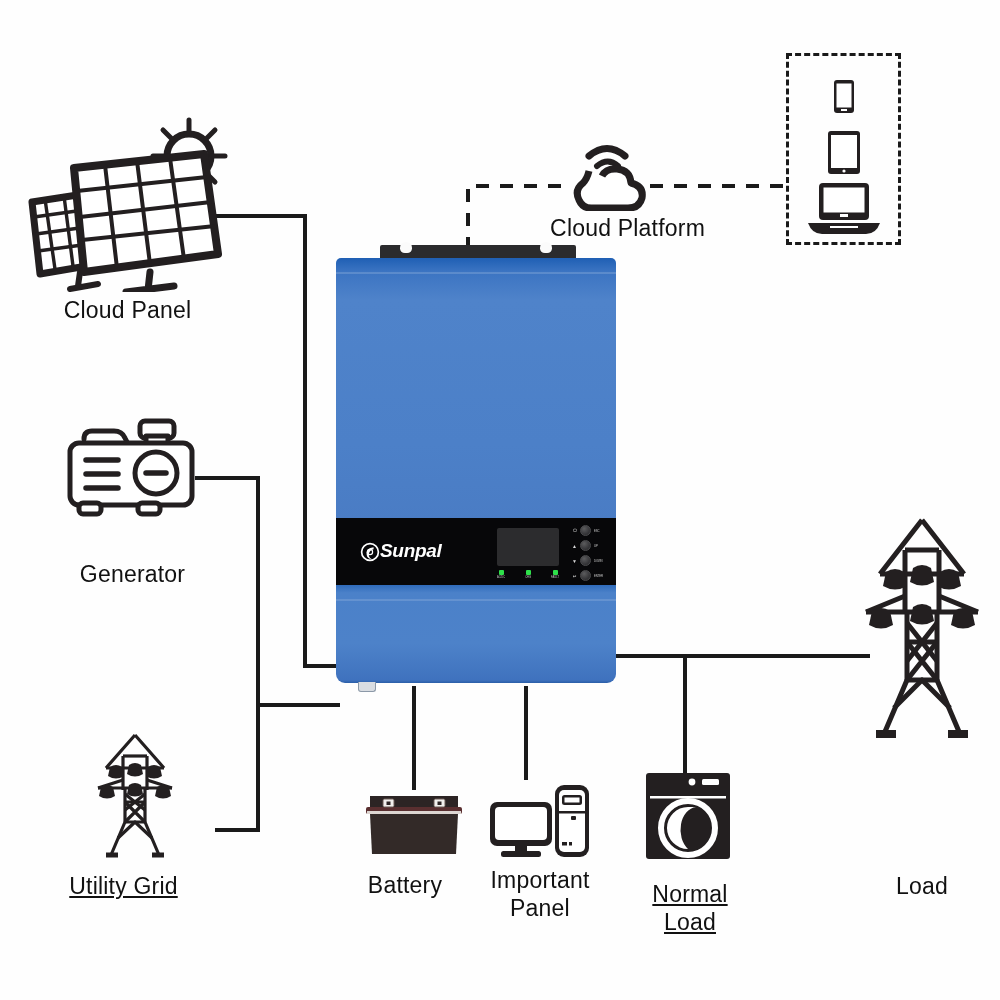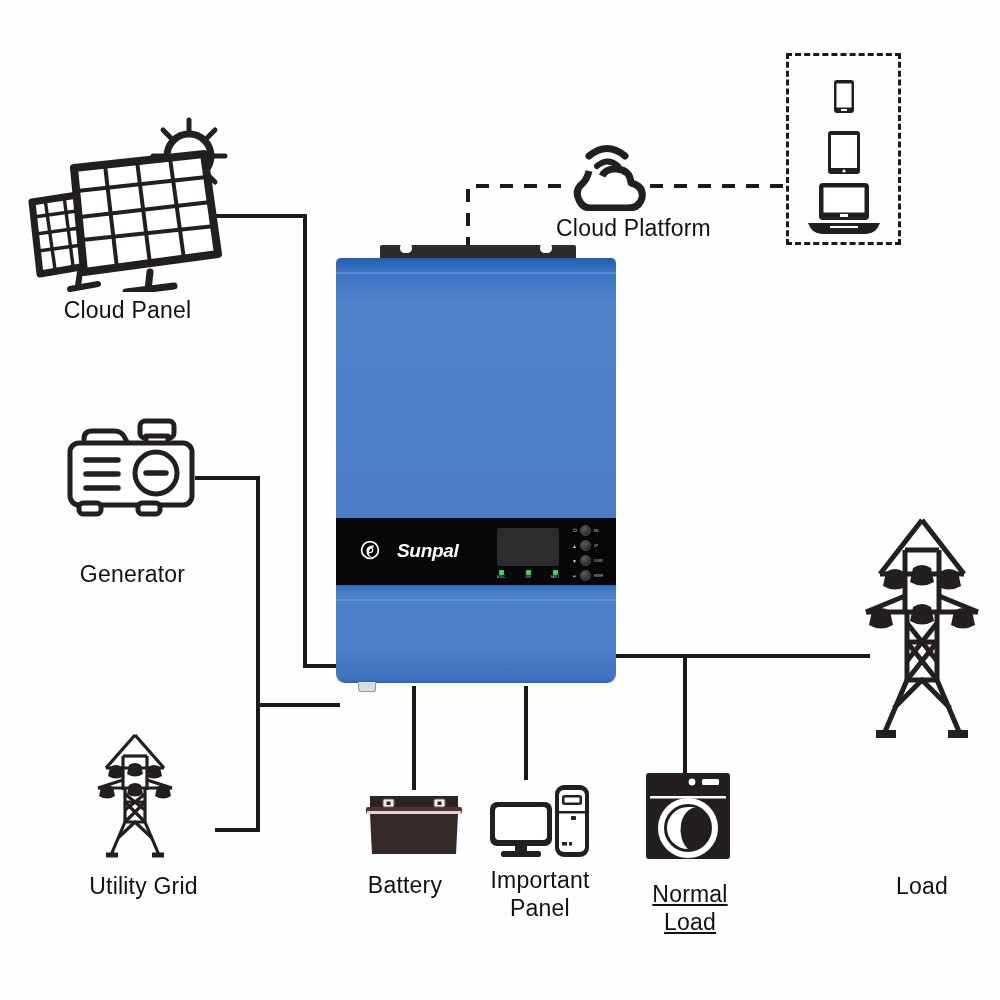--- a/index.html
+++ b/index.html
@@ -108,22 +108,22 @@
     border-top: none;
     border-radius: 0 0 3px 3px;
   }
   .inv-foot.l { left: 22px; }
   
   .inv-logo {
     position: absolute;
     left: 24px;
     top: 22px;
     display: flex;
-    align-items: flex-start;
-    gap: 17px;
+    align-items: flex-end;
+    gap: 0;
   }
   .inv-logo-text {
     color: #ffffff;
     font-family: "Liberation Sans", sans-serif;
     font-size: 19px;
     font-style: italic;
     font-weight: bold;
     letter-spacing: -0.3px;
   }
   
@@ -299,33 +299,33 @@
       <g fill="#231f20">
         <path d="M32 37 q6-4 12 0 l2 9 q-8 5 -16 0 z"></path>
         <path d="M51 35 q6-4 12 0 l2 9 q-8 5 -16 0 z"></path>
         <path d="M70 37 q6-4 12 0 l2 9 q-8 5 -16 0 z"></path>
         <path d="M23 57 q6-4 12 0 l2 9 q-8 5 -16 0 z"></path>
         <path d="M51 55 q6-4 12 0 l2 9 q-8 5 -16 0 z"></path>
         <path d="M79 57 q6-4 12 0 l2 9 q-8 5 -16 0 z"></path>
       </g>
     </svg>
   </div>
-  <div class="node-label" style="left:56px; top:872px; width:175px;">Utility Grid</div>
+  <div class="node-label" style="left:36px; top:872px; width:175px;text-decoration:underline;">Utility Grid</div>
 
   <div class="node" style="left:566px; top:143px; width:90px; height:68px;">
     <svg class="icon-svg" width="90" height="68" viewBox="0 0 90 68">
       <g stroke="#231f20" fill="none" stroke-width="6" stroke-linecap="round">
         <path d="M23 13 q18-15 36 0" stroke-width="7"></path>
         <path d="M31 23 q11-9 21 0" stroke-width="6"></path>
       </g>
       <circle cx="42" cy="33" r="3.6" fill="#231f20"></circle>
       <path d="M23 28 q-2 8 -6 12 q-9 7 -4 17 q4 9 14 8 h33 q13 1 16-10 q2-12 -11-15 q-1-13 -14-14 q-11-1 -15 7" fill="#fff" stroke="#231f20" stroke-width="7" stroke-linejoin="round"></path>
     </svg>
   </div>
-  <div class="node-label" style="left:541px; top:214px; width:185px;">Cloud Platform</div>
+  <div class="node-label" style="left:520px; top:214px; width:185px;text-align:right;">Cloud Platform</div>
 
   <div class="node" style="left:786px; top:53px; width:115px; height:192px;">
     <div style="position:absolute;left:0;top:0;width:115px;height:192px;
                 border:3px dashed #1a1a1a;box-sizing:border-box;"></div>
     <svg class="icon-svg" width="115" height="192" viewBox="0 0 115 192" style="position:absolute;left:0;top:0;">
 
       <g>
         <rect x="48" y="27" width="20" height="33" rx="3" fill="#231f20"></rect>
         <rect x="50.5" y="30.5" width="15" height="24" fill="#fff"></rect>
         <rect x="55" y="56" width="6" height="2" fill="#fff"></rect>

